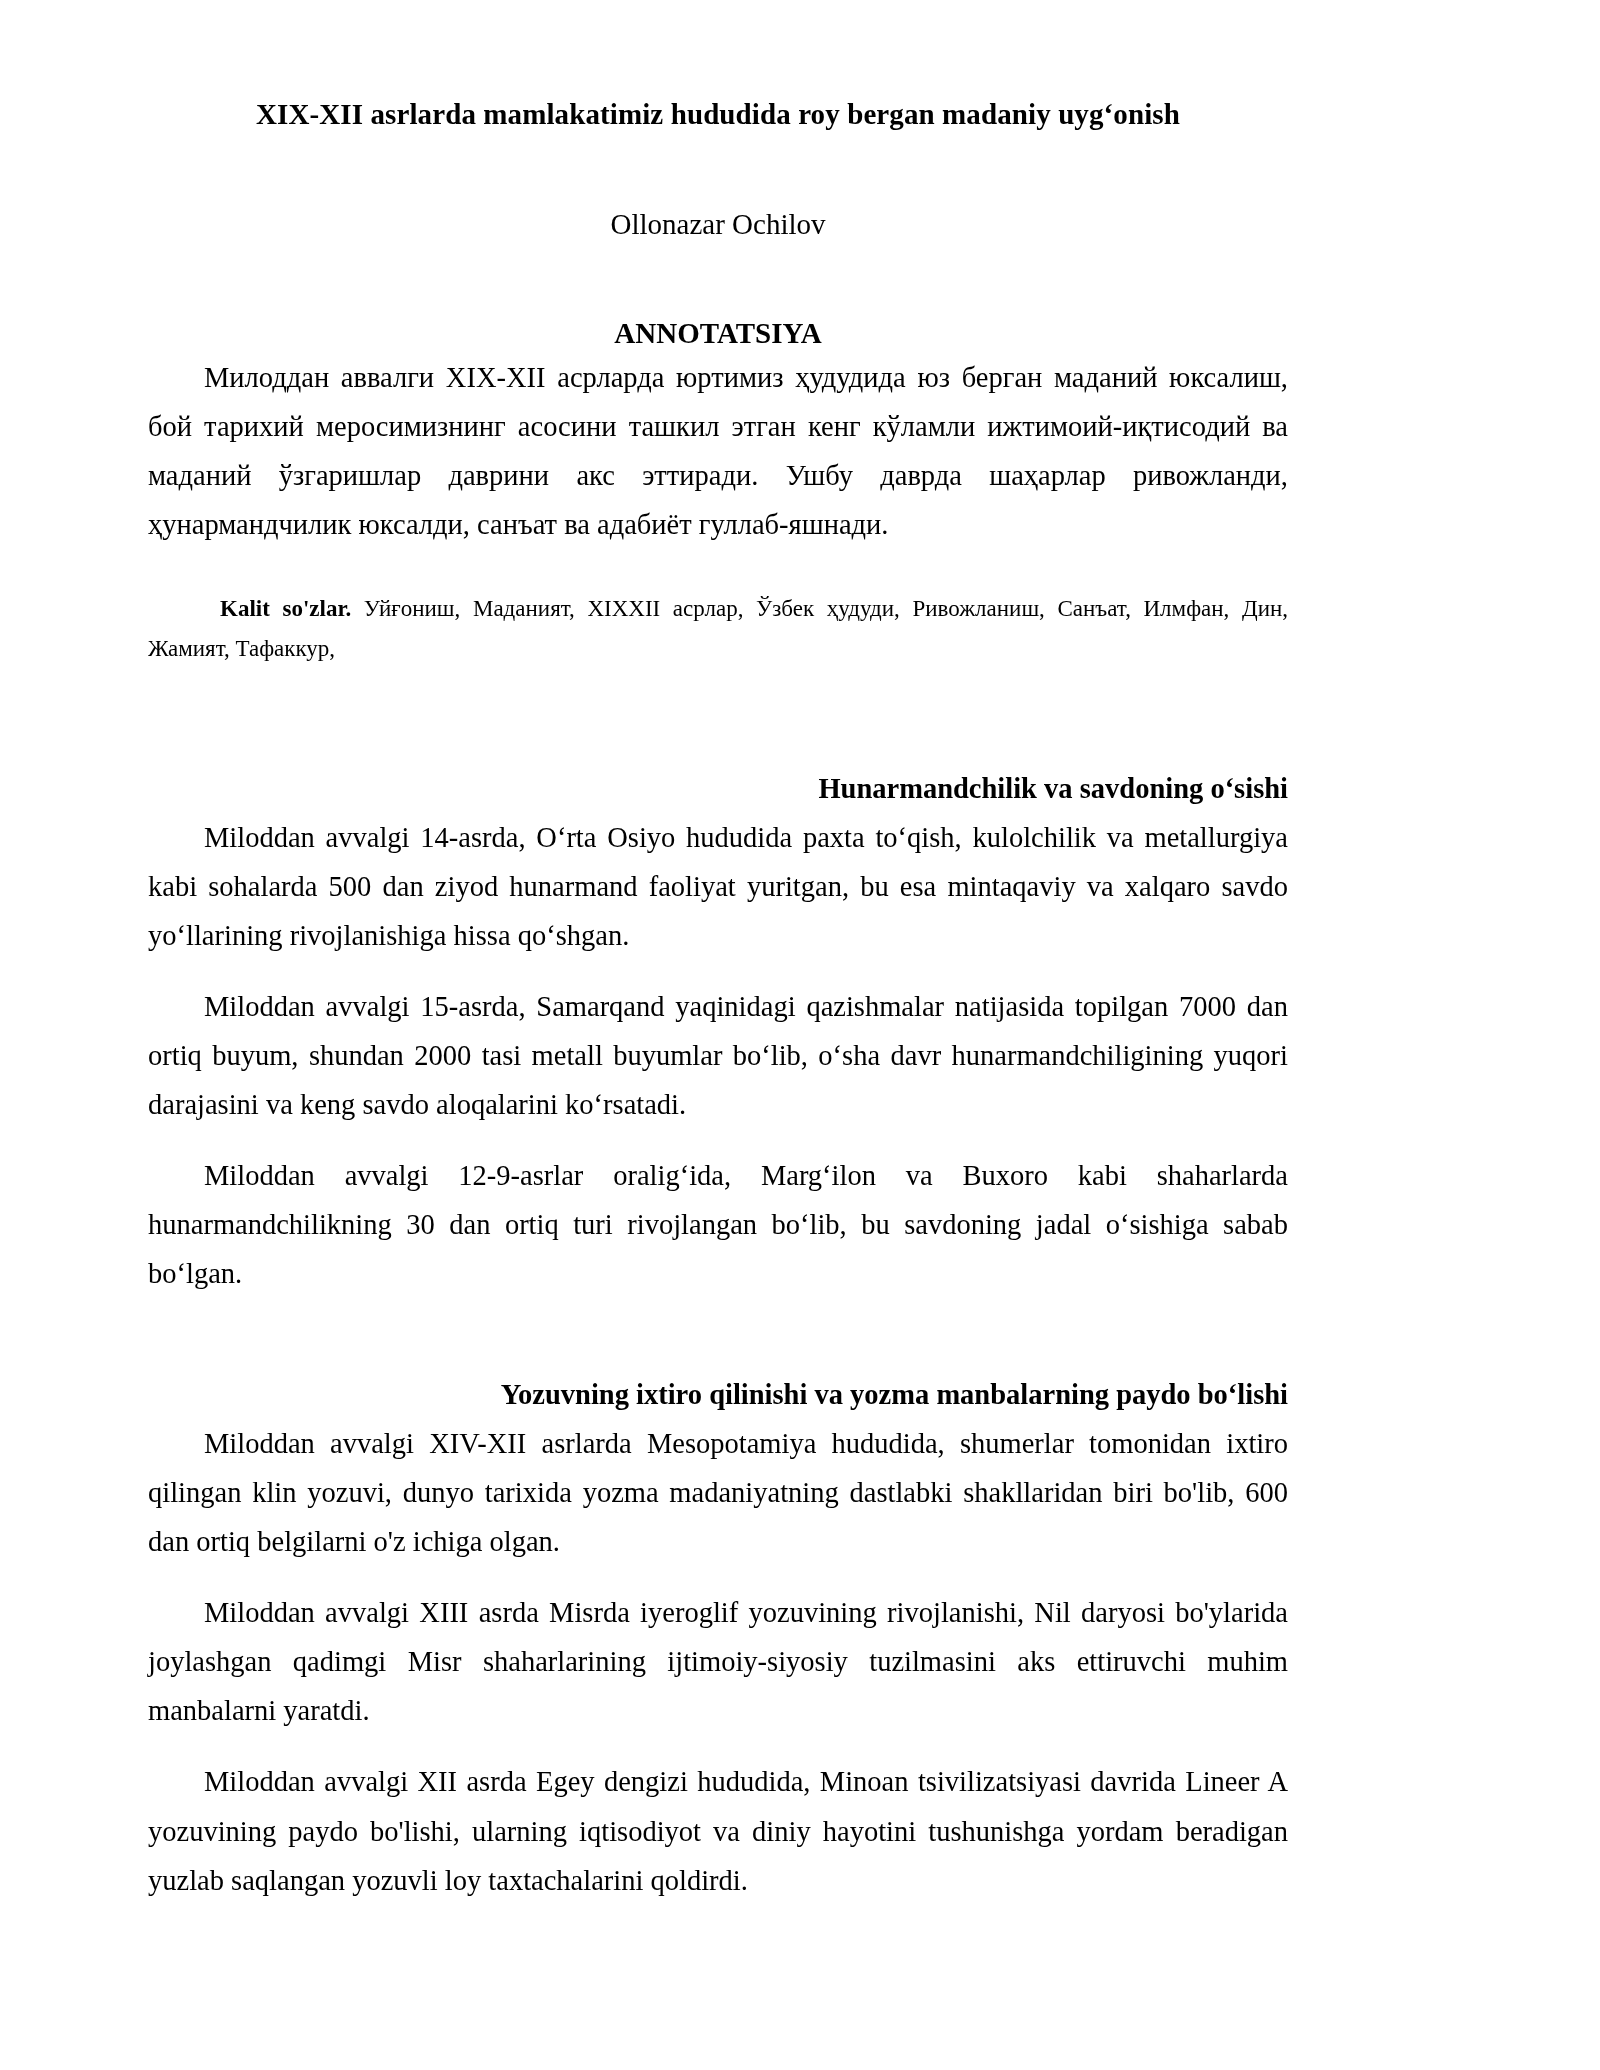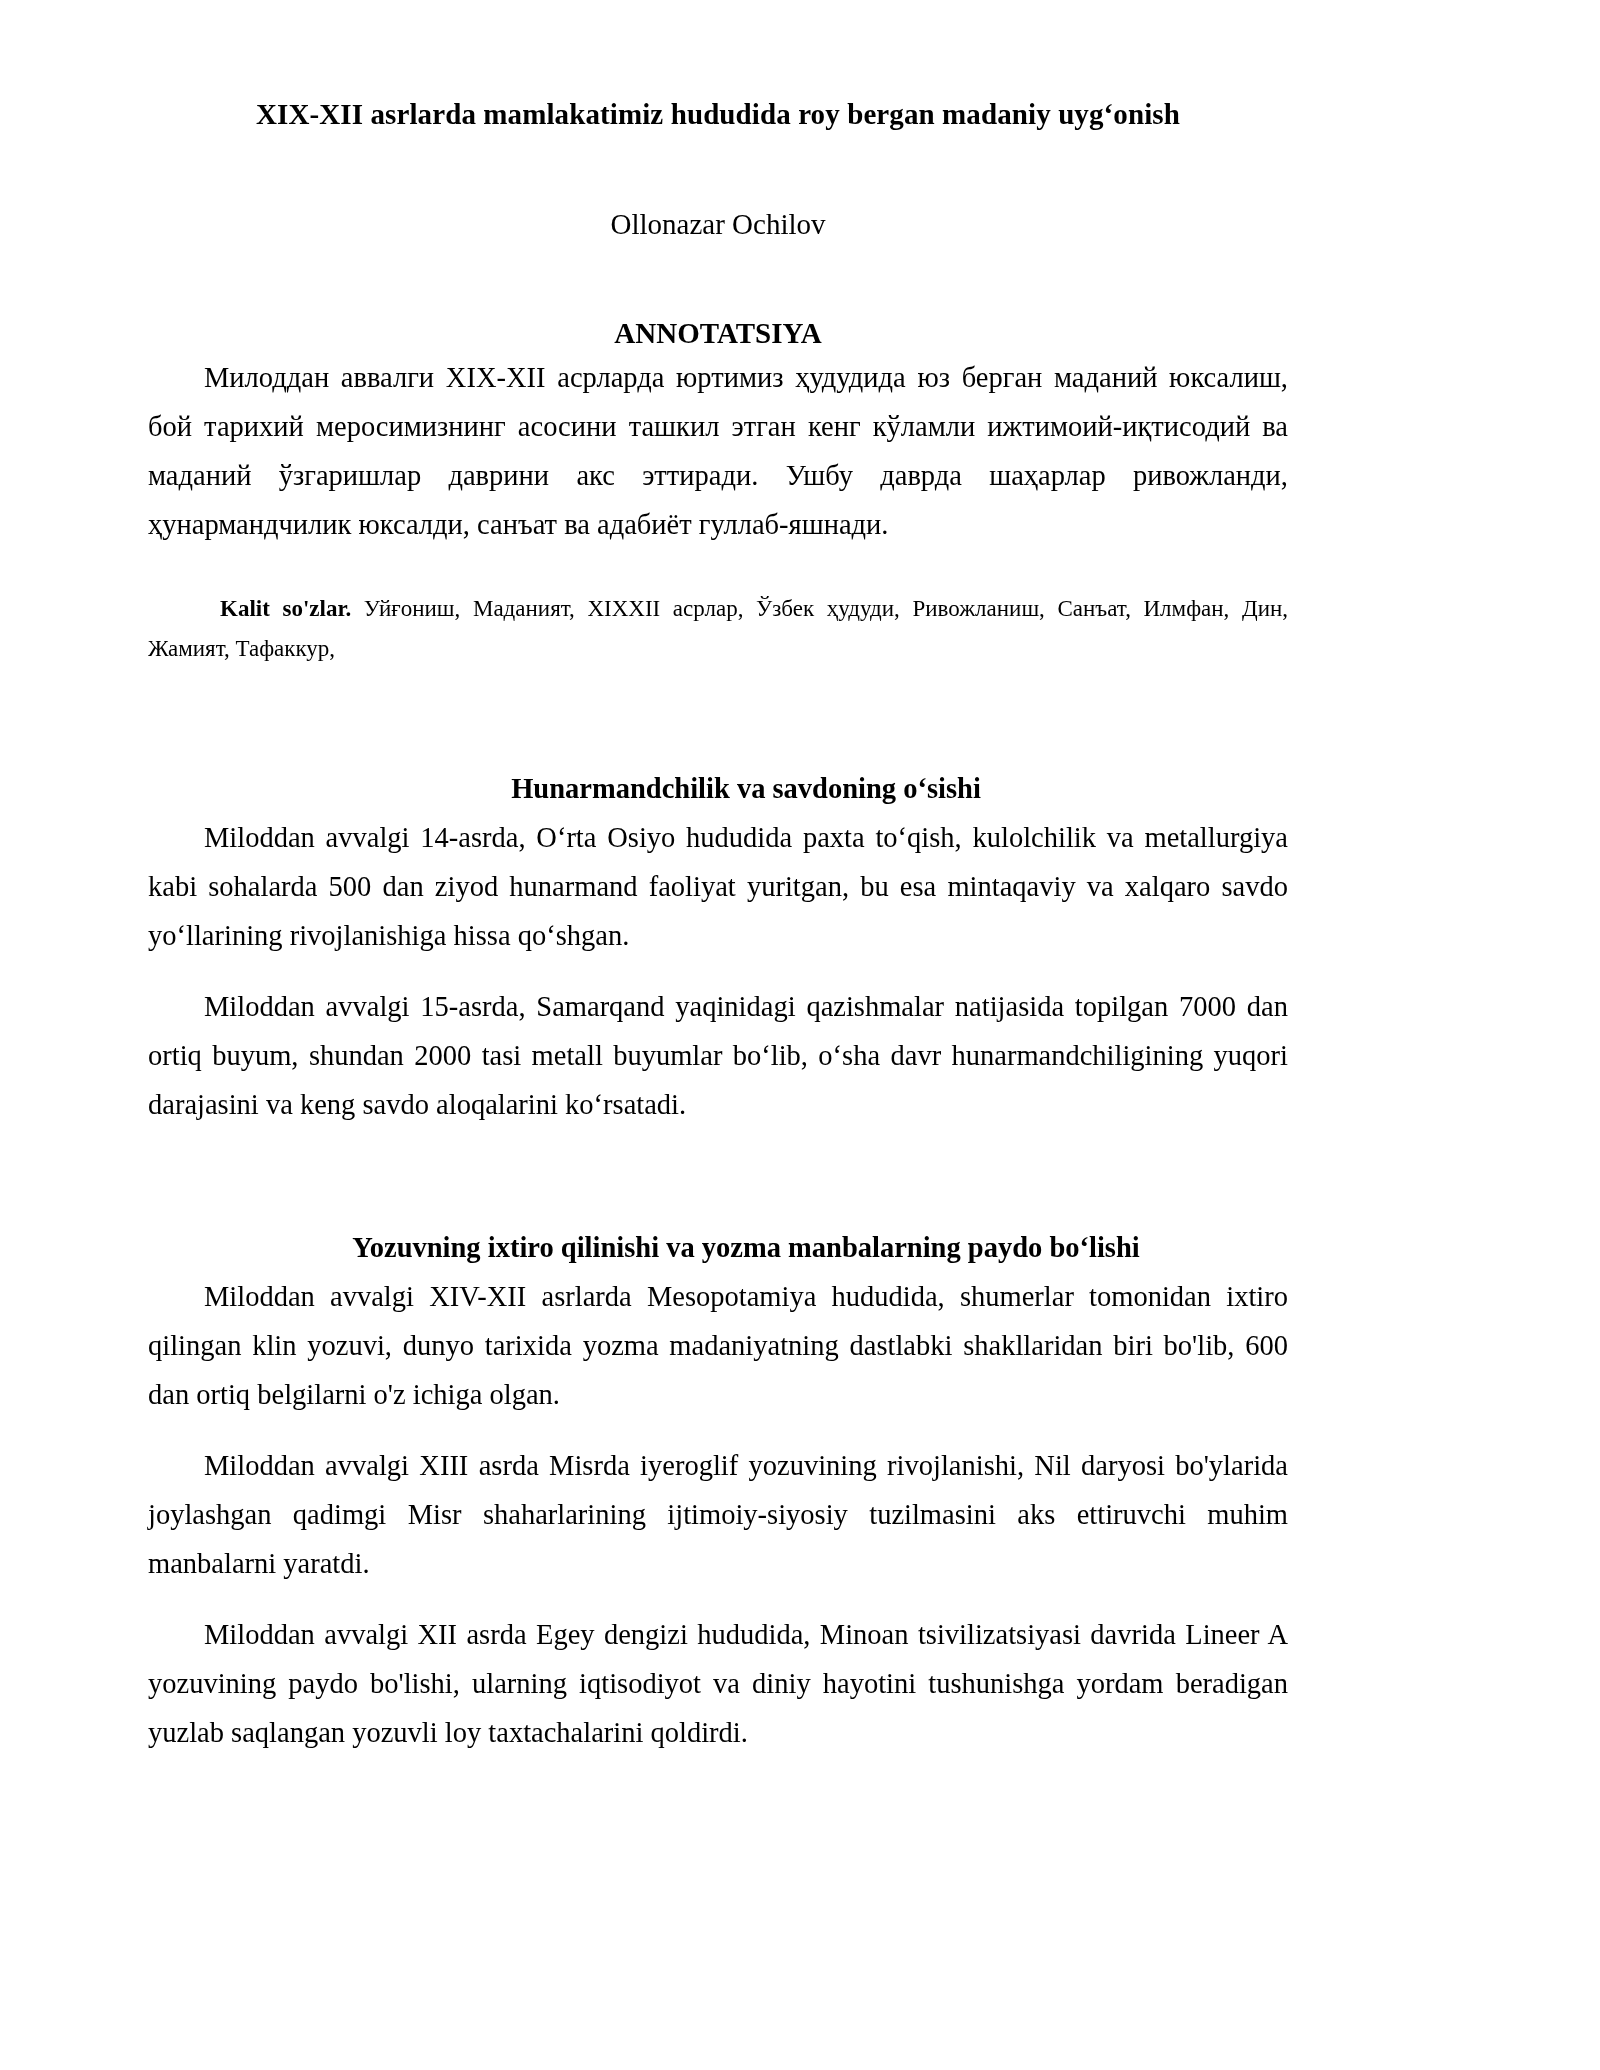--- a/index.html
+++ b/index.html
@@ -64,21 +64,21 @@
   }
   .keywords b {
     font-weight: bold;
   }
   .sub-heading {
     font-size: 28.5px;
     font-weight: bold;
     margin: 0;
     line-height: 1.72;
     text-indent: 56px;
-    text-align: center;
+    text-align: right;
   }
   .gap-sm { height: 22px; }
   .gap-md { height: 40px; }
   .gap-lg { height: 72px; }
   .gap-xl { height: 96px; }
 </style>
 </head>
 <body>
 
 <div class="page">
@@ -104,20 +104,21 @@
   <div class="sub-heading">Hunarmandchilik va savdoning o‘sishi</div>
 
   <p class="body-par">Miloddan avvalgi 14-asrda,  O‘rta Osiyo hududida  paxta to‘qish, kulolchilik va metallurgiya kabi sohalarda 500 dan ziyod hunarmand faoliyat yuritgan, bu esa mintaqaviy va xalqaro savdo yo‘llarining rivojlanishiga hissa qo‘shgan.</p>
 
   <div class="gap-sm"></div>
 
   <p class="body-par">Miloddan avvalgi 15-asrda, Samarqand yaqinidagi qazishmalar natijasida topilgan 7000 dan ortiq buyum, shundan 2000 tasi metall buyumlar bo‘lib, o‘sha davr hunarmandchiligining yuqori darajasini va keng savdo aloqalarini ko‘rsatadi.</p>
 
   <div class="gap-sm"></div>
 
+  <p class="body-par">Miloddan avvalgi 12-9-asrlar oralig‘ida, Marg‘ilon va Buxoro kabi shaharlarda hunarmandchilikning 30 dan ortiq turi rivojlangan bo‘lib, bu savdoning jadal o‘sishiga sabab bo‘lgan.</p>
 
   <div class="gap-lg"></div>
 
   <div class="sub-heading">Yozuvning ixtiro qilinishi va yozma manbalarning paydo bo‘lishi</div>
 
   <p class="body-par">Miloddan avvalgi XIV-XII asrlarda Mesopotamiya hududida, shumerlar tomonidan ixtiro qilingan klin yozuvi,  dunyo tarixida yozma madaniyatning dastlabki shakllaridan biri bo'lib, 600 dan ortiq belgilarni o'z ichiga olgan.</p>
 
   <div class="gap-sm"></div>
 
   <p class="body-par">Miloddan avvalgi XIII asrda Misrda iyeroglif yozuvining rivojlanishi, Nil daryosi bo'ylarida joylashgan qadimgi Misr shaharlarining ijtimoiy-siyosiy tuzilmasini aks ettiruvchi muhim manbalarni yaratdi.</p>

